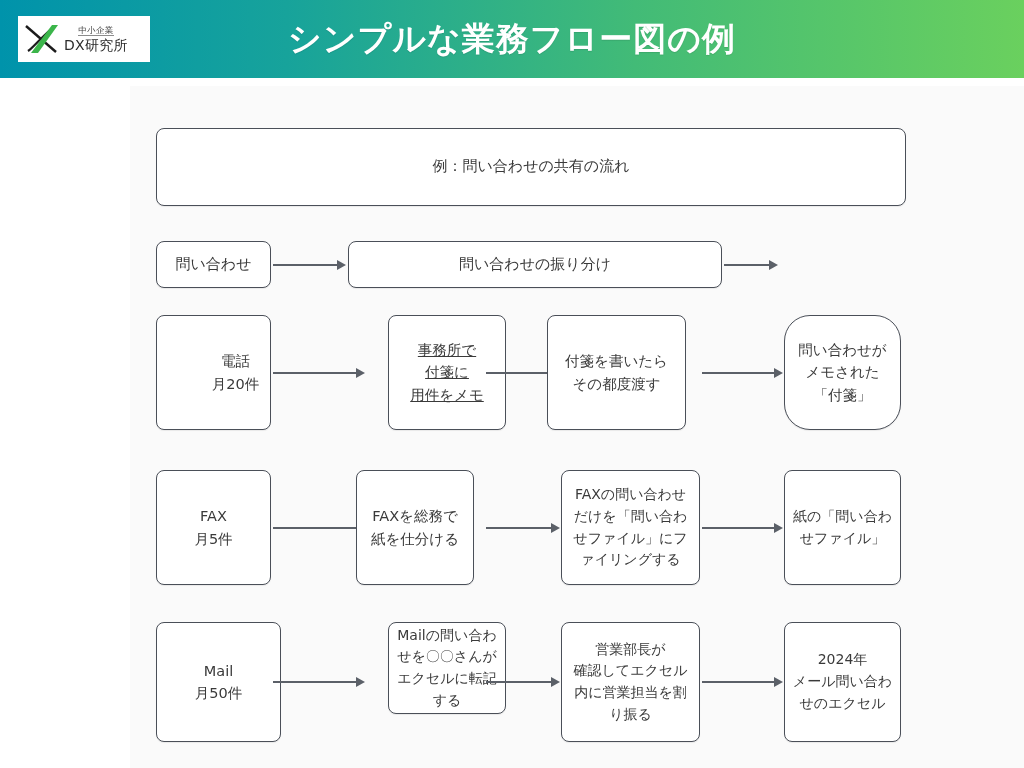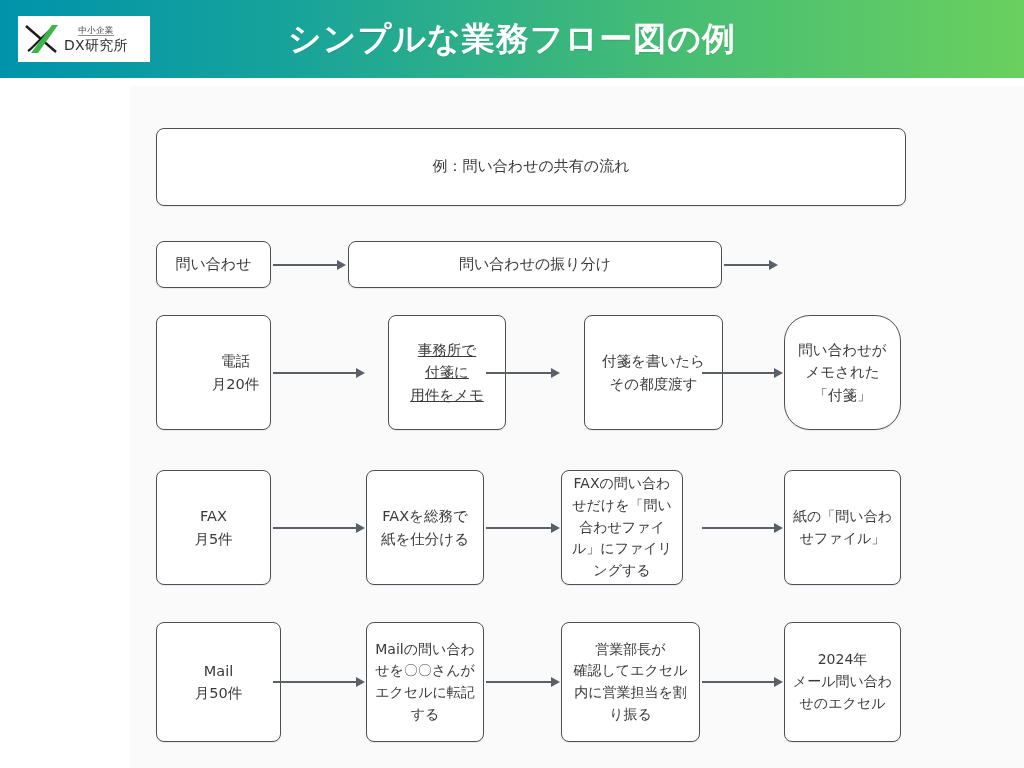--- a/index.html
+++ b/index.html
@@ -202,21 +202,21 @@
   </div>
   <div class="node step-node" style="left:388px; top:315px; width:118px; height:115px;text-decoration:underline;">
     <span>事務所で
 付箋に
 用件をメモ</span>
   </div>
   <div class="arrow" style="left:486px; top:368px; width:74px;">
     <i class="shaft" style="width:65px;"></i>
       <i class="head" style="left:65px;"></i>
   </div>
-  <div class="node step-node" style="left:584px; top:315px; width:139px; height:115px;">
+  <div class="node step-node" style="left:547px; top:315px; width:139px; height:115px;">
     <span>付箋を書いたら
 その都度渡す</span>
   </div>
   <div class="arrow" style="left:702px; top:368px; width:81px;">
     <i class="shaft" style="width:72px;"></i>
       <i class="head" style="left:72px;"></i>
   </div>
   <div class="node step-node" style="left:784px; top:315px; width:117px; height:115px;border-radius:26px;">
     <span>問い合わせが
 メモされた
@@ -224,48 +224,48 @@
   </div>
 
   <div class="node step-node" style="left:156px; top:470px; width:115px; height:115px;justify-content:center;">
     <span>FAX
 月5件</span>
   </div>
   <div class="arrow" style="left:273px; top:523px; width:92px;">
     <i class="shaft" style="width:83px;"></i>
       <i class="head" style="left:83px;"></i>
   </div>
-  <div class="node step-node" style="left:366px; top:470px; width:118px; height:115px;">
+  <div class="node step-node" style="left:356px; top:470px; width:118px; height:115px;">
     <span>FAXを総務で
 紙を仕分ける</span>
   </div>
   <div class="arrow" style="left:486px; top:523px; width:74px;">
     <i class="shaft" style="width:65px;"></i>
       <i class="head" style="left:65px;"></i>
   </div>
-  <div class="node step-node dense" style="left:561px; top:470px; width:122px; height:115px;">
+  <div class="node step-node dense" style="left:561px; top:470px; width:139px; height:115px;">
     <span>FAXの問い合わせだけを「問い合わせファイル」にファイリングする</span>
   </div>
   <div class="arrow" style="left:702px; top:523px; width:81px;">
     <i class="shaft" style="width:72px;"></i>
       <i class="head" style="left:72px;"></i>
   </div>
   <div class="node step-node dense" style="left:784px; top:470px; width:117px; height:115px;">
     <span>紙の「問い合わせファイル」</span>
   </div>
 
   <div class="node step-node" style="left:156px; top:622px; width:125px; height:120px;">
     <span>Mail
 月50件</span>
   </div>
   <div class="arrow" style="left:273px; top:677px; width:92px;">
     <i class="shaft" style="width:83px;"></i>
       <i class="head" style="left:83px;"></i>
   </div>
-  <div class="node step-node dense" style="left:366px; top:622px; width:118px; height:120px;">
+  <div class="node step-node dense" style="left:388px; top:622px; width:118px; height:92px;">
     <span>Mailの問い合わせを〇〇さんがエクセルに転記する</span>
   </div>
   <div class="arrow" style="left:486px; top:677px; width:74px;">
     <i class="shaft" style="width:65px;"></i>
       <i class="head" style="left:65px;"></i>
   </div>
   <div class="node step-node dense" style="left:561px; top:622px; width:139px; height:120px;">
     <span>営業部長が
 確認してエクセル内に営業担当を割り振る</span>
   </div>

